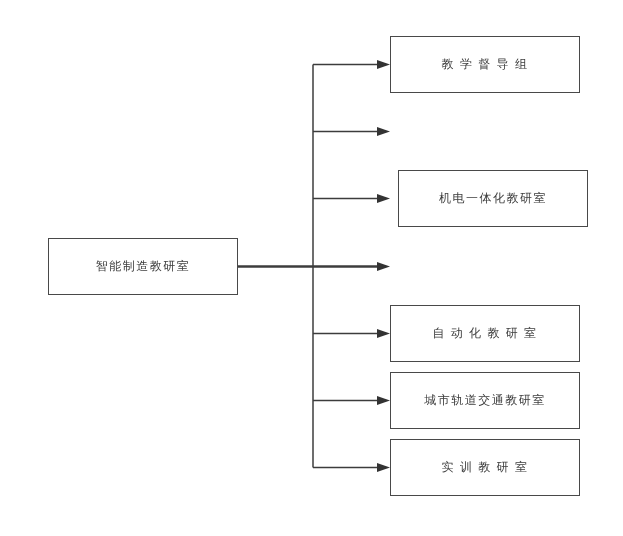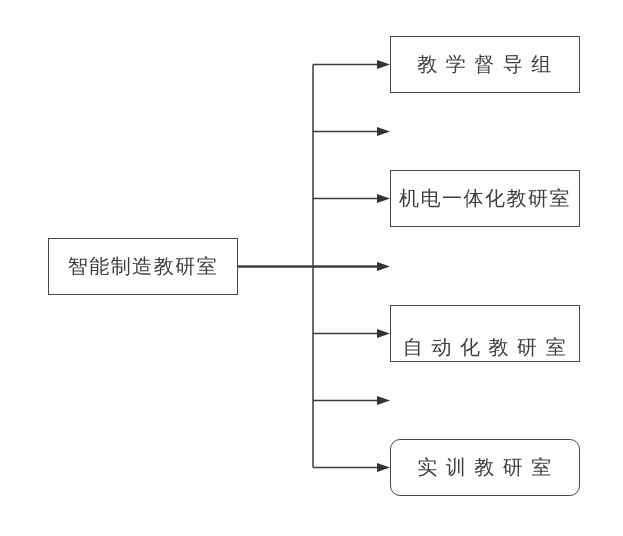--- a/index.html
+++ b/index.html
@@ -27,35 +27,35 @@
     width: 190px;
     height: 57px;
     box-sizing: border-box;
     border: 1.5px solid #494949;
     background: #ffffff;
     display: flex;
     align-items: center;
     justify-content: center;
   }
   .node .lbl {
-    font-size: 20px;
+    font-size: 12px;
     letter-spacing: 1.5px;
     color: #3d3d3d;
     white-space: nowrap;
     text-align: center;
   }
   .root { left: 48px;  top: 238px; }
   .child { left: 390px; }
   .c0 { top: 36px; }
   .c1 { top: 103px; }
-  .c2 { top: 170px; }
+  .c2 { top: 170px; margin-left: 8px; }
   .c3 { top: 238px; }
-  .c4 { top: 305px; align-items: flex-end; }
+  .c4 { top: 305px; }
   .c5 { top: 372px; }
-  .c6 { top: 439px; border-radius: 10px; }
+  .c6 { top: 439px; }
 </style>
 </head>
 <body>
 
 <div class="canvas">
 
   <svg class="connectors" width="623" height="536" viewBox="0 0 623 536" aria-hidden="true">
 
     <line class="ln" x1="313" y1="64.5" x2="313" y2="467.5"></line>
 
@@ -83,17 +83,20 @@
 
   <div class="node child c0">
     <span class="lbl">教 学 督 导 组</span>
   </div>
   <div class="node child c2">
     <span class="lbl">机电一体化教研室</span>
   </div>
   <div class="node child c4">
     <span class="lbl">自 动 化 教 研 室</span>
   </div>
+  <div class="node child c5">
+    <span class="lbl">城市轨道交通教研室</span>
+  </div>
   <div class="node child c6">
     <span class="lbl">实 训 教 研 室</span>
   </div>
 
 </div>
 
 </body></html>

